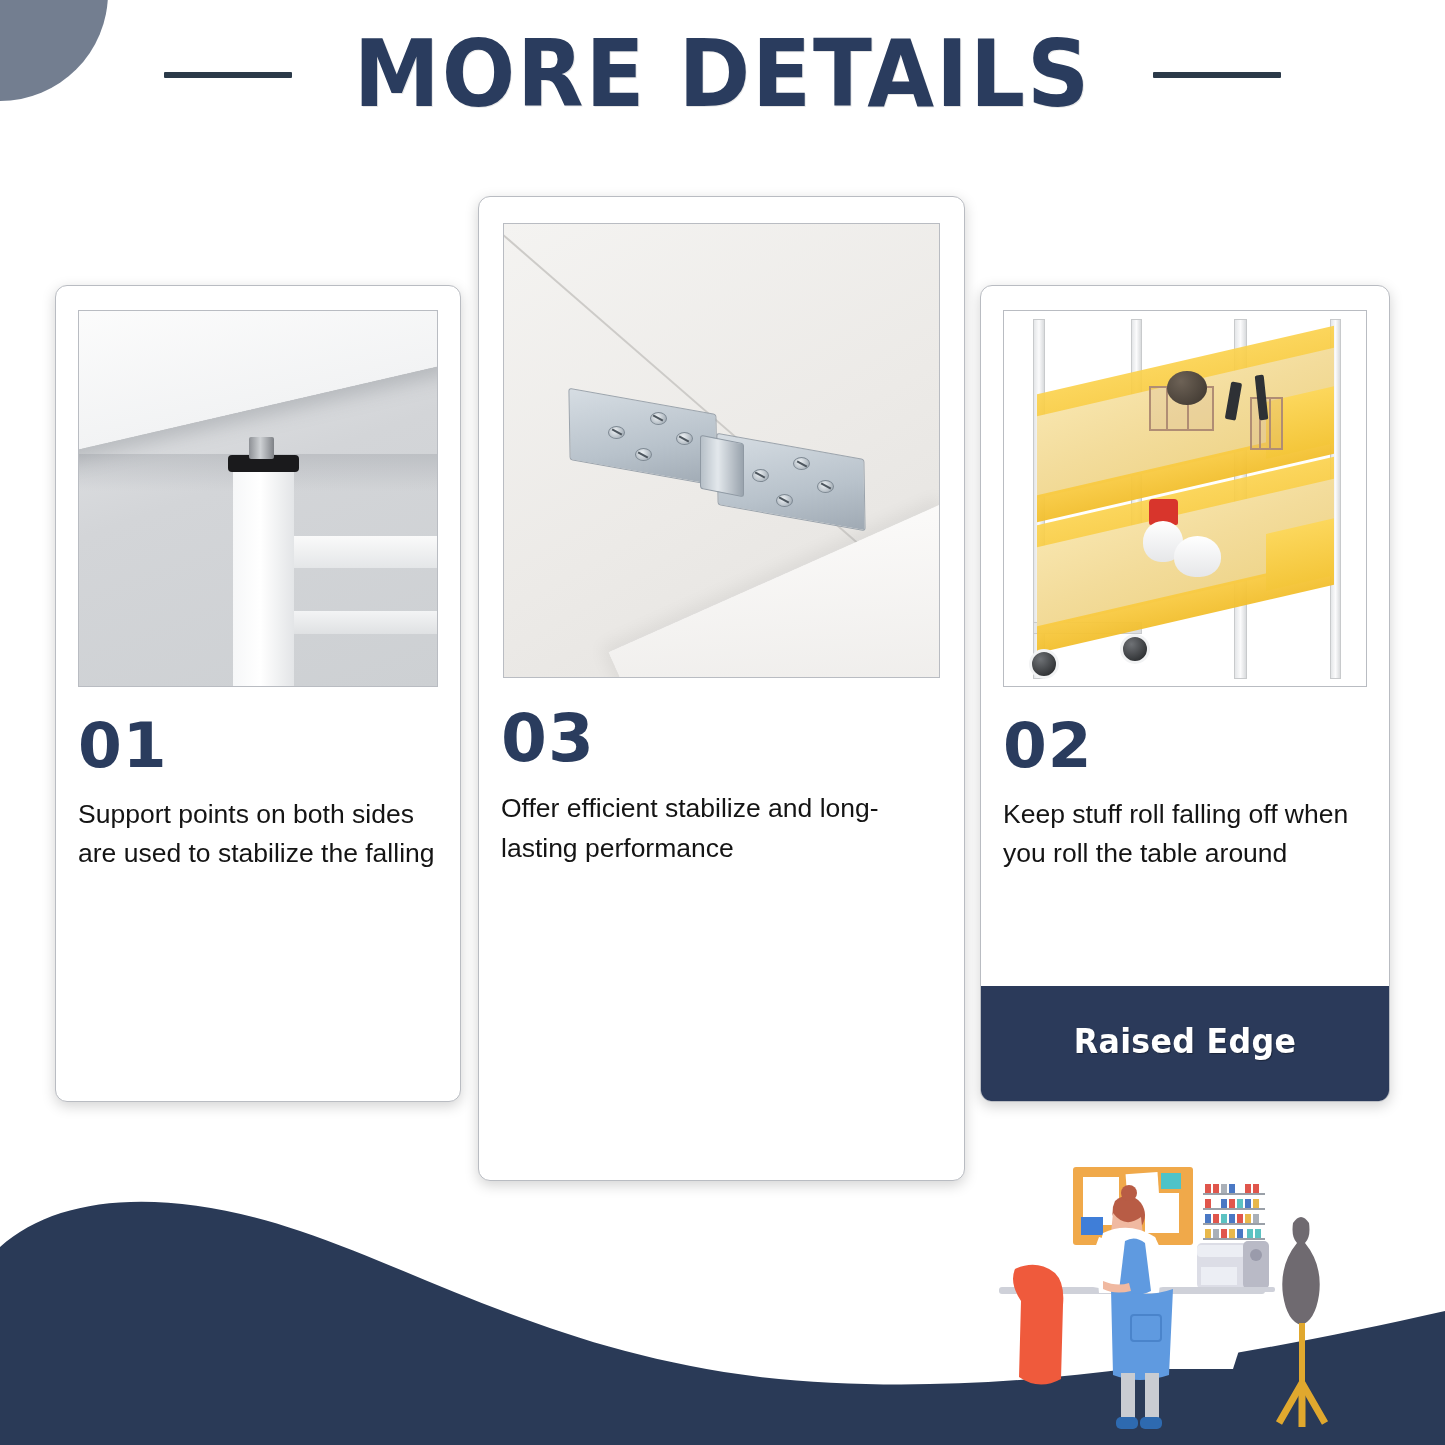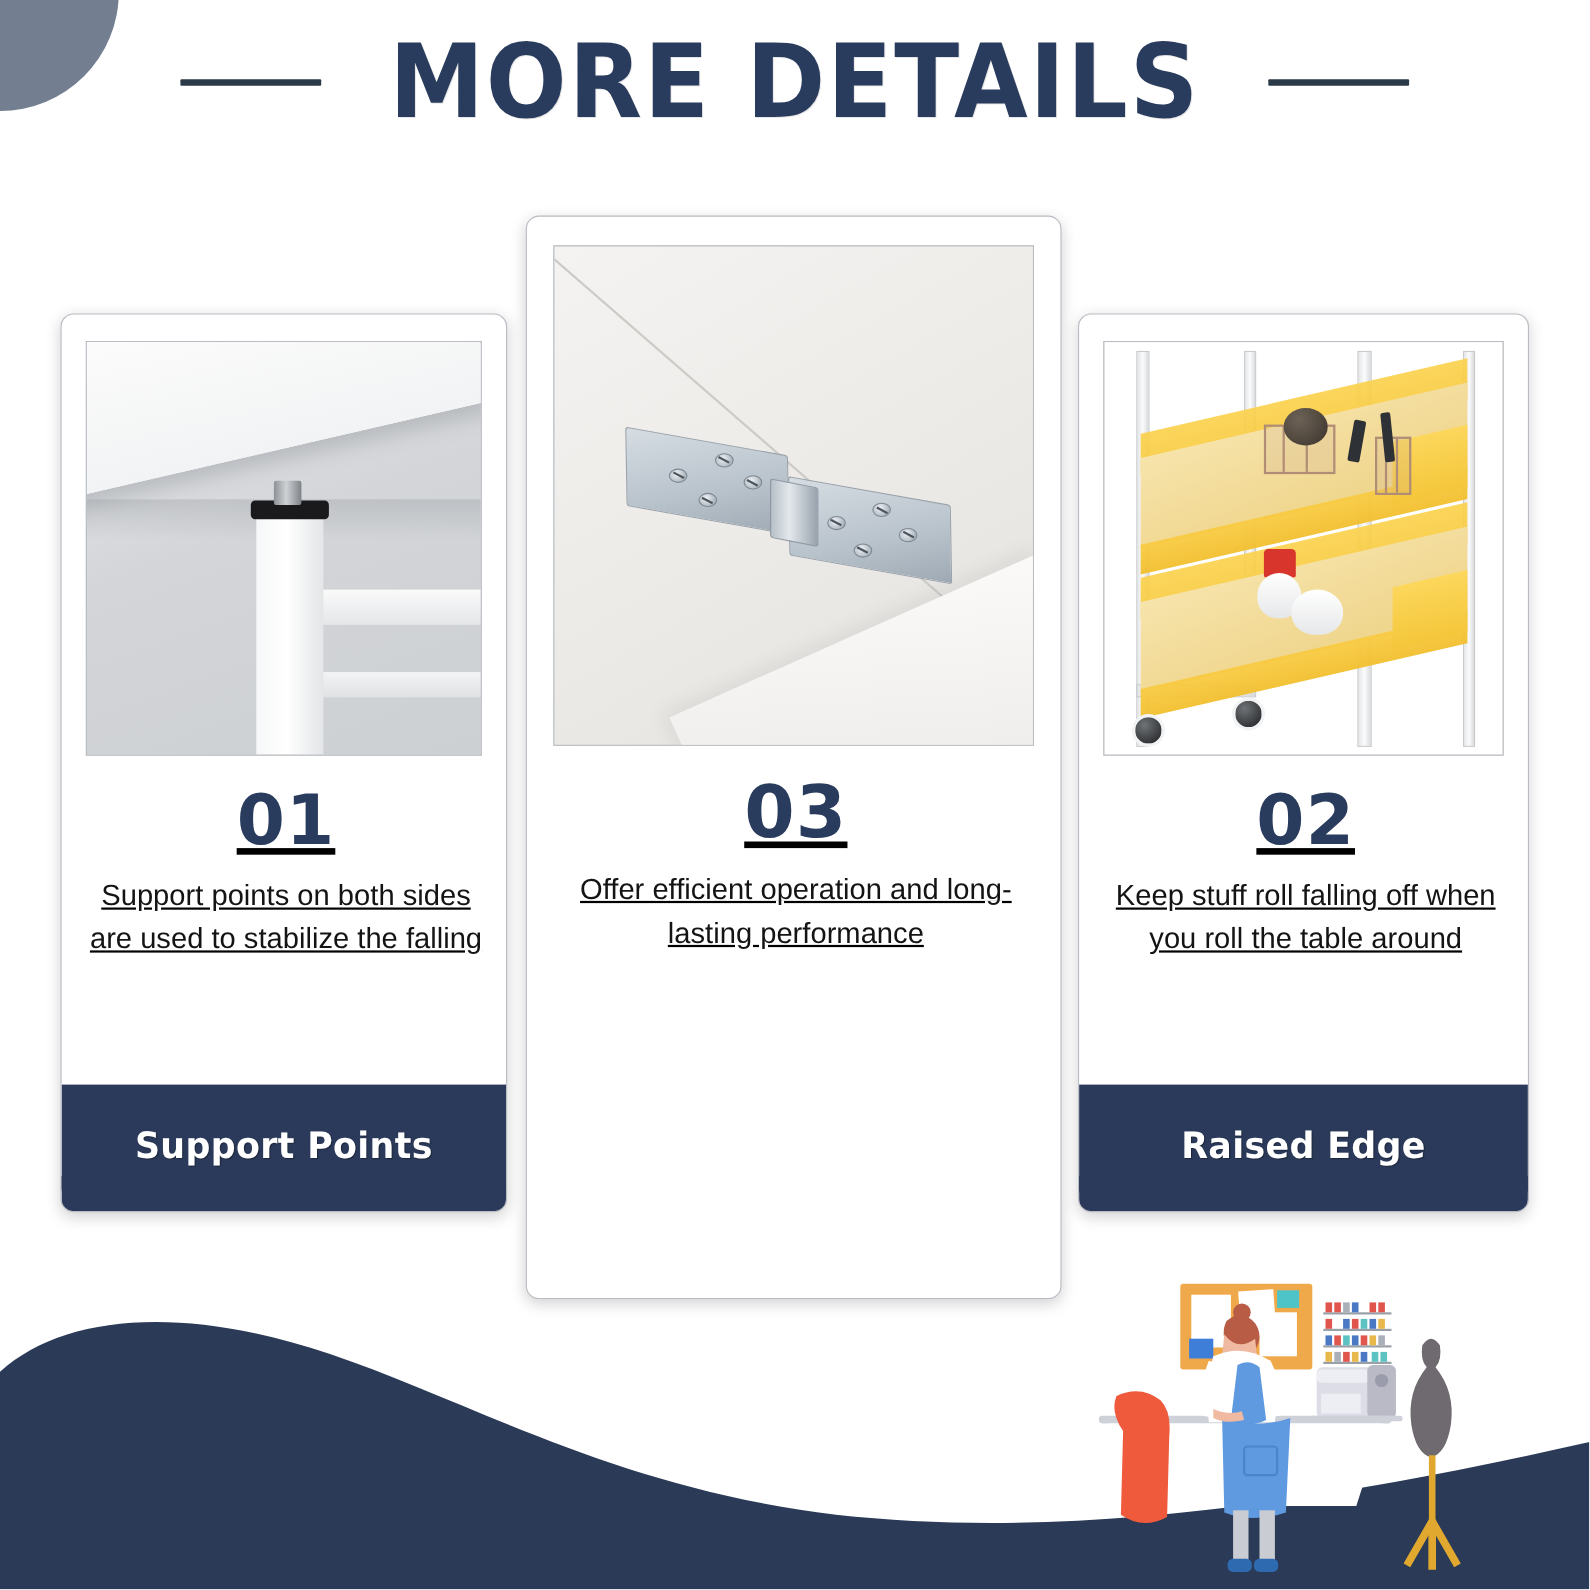--- a/index.html
+++ b/index.html
@@ -70,22 +70,20 @@
     position:relative;
     overflow:hidden;
   }
   .card.c1 .card-photo{ height:377px; }
   .card.c2 .card-photo{ height:455px; margin:26px 24px 0 24px; }
   .card.c3 .card-photo{ height:377px; }
 
   .card-body{
     flex:1 1 auto;
     padding:26px 18px 0 22px;
-    text-align:center;
-    text-decoration:underline;
   }
   .card-num{
     font-family:"DejaVu Sans", sans-serif;
     font-size:63px; font-weight:bold;
     color:#2a3c5e; line-height:1.05;
     letter-spacing:1px;
   }
   .card.c2 .card-num{ font-size:66px; }
   .card-desc{
     margin-top:16px;
@@ -226,24 +224,20 @@
       <div class="p1-rail"></div>
       <div class="p1-rail2"></div>
       <div class="p1-leg"></div>
       <div class="p1-cap"></div>
       <div class="p1-bolt"></div>
     </div>
     <div class="card-body">
       <div class="card-num">01</div>
       <div class="card-desc">Support points on both sides are used to stabilize the falling</div>
     </div>
-    <div class="card-banner">
-      <span class="banner-label">Support Points</span>
-      <div class="banner-curve"></div>
-    </div>
   </div>
 
   <div class="card c2">
     <div class="card-photo">
       <div class="p2-bg"></div>
       <div class="p2-seam"></div>
       <div class="p2-edge"></div>
       <div class="p2-plateL"></div>
       <div class="p2-plateR"></div>
       <div class="p2-knuckle"></div>
@@ -251,21 +245,21 @@
       <div class="p2-screw" style="left:33.5%;top:41.5%"></div>
       <div class="p2-screw" style="left:30%;top:49.5%"></div>
       <div class="p2-screw" style="left:39.5%;top:46%"></div>
       <div class="p2-screw" style="left:57%;top:54%"></div>
       <div class="p2-screw" style="left:66.5%;top:51.5%"></div>
       <div class="p2-screw" style="left:62.5%;top:59.5%"></div>
       <div class="p2-screw" style="left:72%;top:56.5%"></div>
     </div>
     <div class="card-body">
       <div class="card-num">03</div>
-      <div class="card-desc">Offer efficient operation and long-lasting performance</div>
+      <div class="card-desc">Offer efficient stabilize and long-lasting performance</div>
     </div>
   </div>
 
   <div class="card c3">
     <div class="card-photo">
       <div class="p3-bg"></div>
 
       <div class="p3-frame" style="left:8%;top:2%;width:3.2%;height:96%"></div>
       <div class="p3-frame" style="left:35%;top:2%;width:3.2%;height:70%"></div>
       <div class="p3-frame" style="left:63.5%;top:2%;width:3.6%;height:96%"></div>

